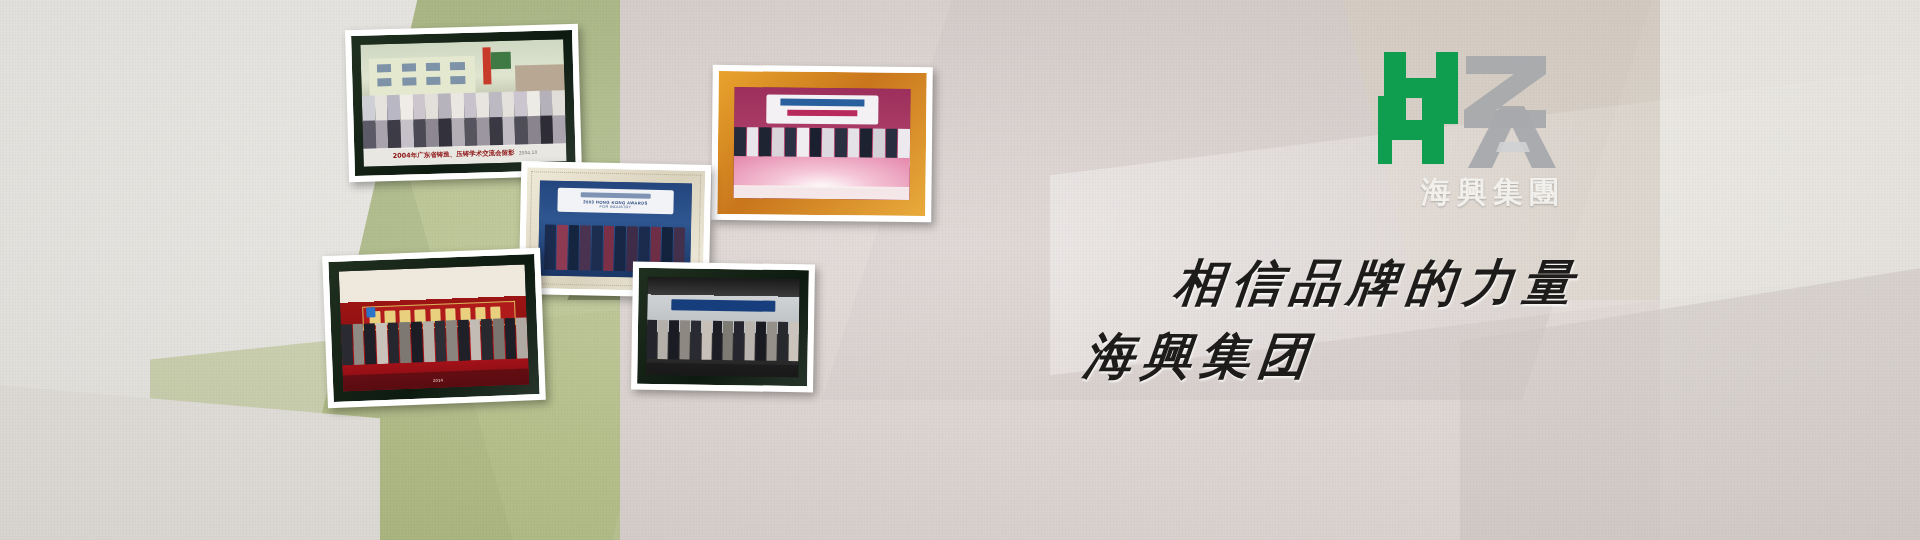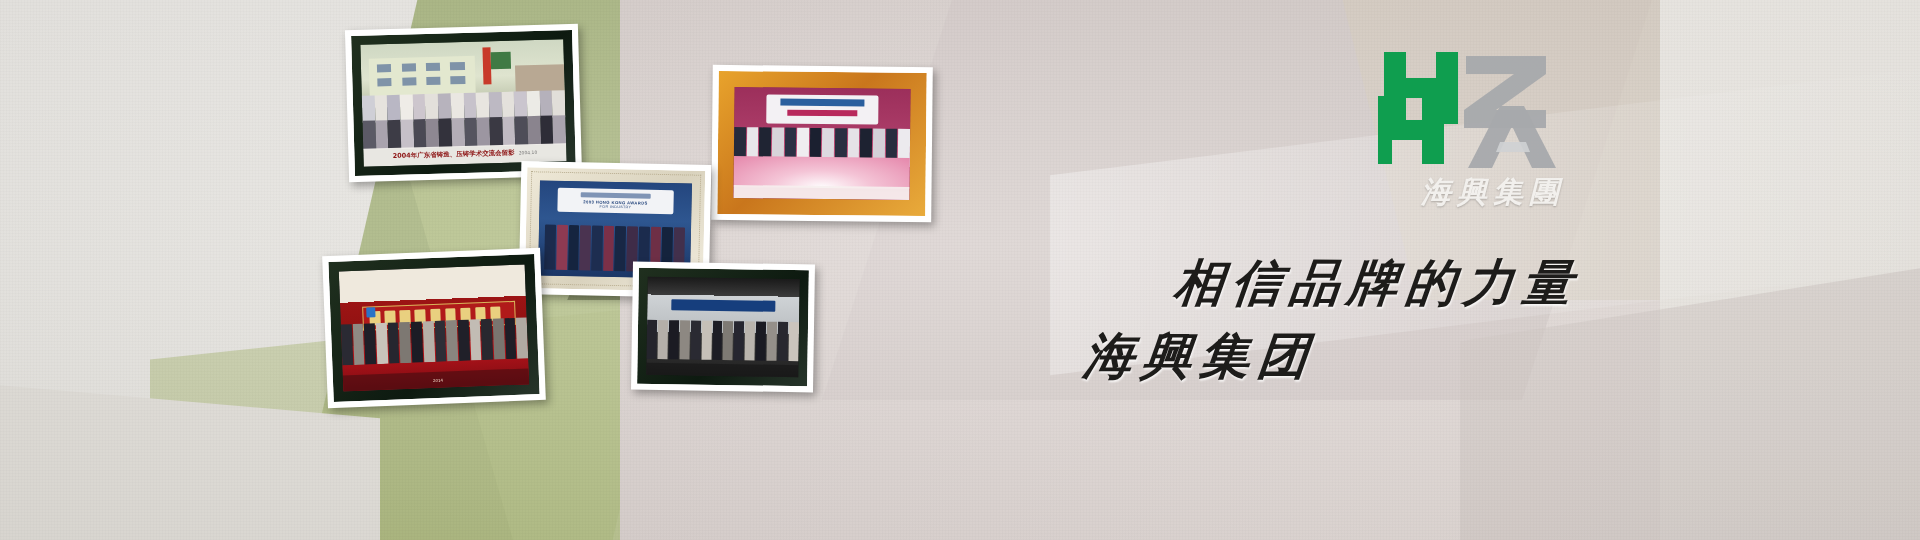--- a/index.html
+++ b/index.html
@@ -164,21 +164,21 @@
   .stage-bg{position:absolute;inset:0;background:linear-gradient(180deg,#efe9dd 0%,#efe9dd 26%,#9c1414 26%,#8c1010 62%,#b3151a 62%,#8f1117 100%);}
   .banner-strip{position:absolute;left:12%;right:6%;top:30%;height:18%;background:#b11a1a;border:1px solid #d8b45a;}
   .banner-strip i{position:absolute;top:18%;height:64%;width:7%;background:#e9d07f;border-radius:1px;}
   .red-carpet{position:absolute;left:0;right:0;bottom:0;height:22%;background:linear-gradient(180deg,#a31118,#7d0c12);}
 
   
   .ent-bg{position:absolute;inset:0;background:linear-gradient(180deg,#1a1a1a 0%,#3b3b3b 18%,#cfd3d6 18%,#b9bdc0 56%,#3a3a3a 56%,#202020 100%);}
   .ent-sign{position:absolute;left:16%;right:16%;top:22%;height:12%;background:#163e7d;border-radius:1px;}
 
   
-  .logo-block{position:absolute;left:1378px;top:48px;width:230px;height:170px;font-style:italic;}
+  .logo-block{position:absolute;left:1378px;top:48px;width:230px;height:170px;}
   .logo-mark{position:relative;width:230px;height:120px;}
   .logo-mark svg{display:block;}
   .logo-cn{
     margin-top:4px;text-align:center;
     font-size:30px;letter-spacing:6px;font-weight:bold;
     color:#f2f0ed;
     text-shadow:0 1px 2px rgba(0,0,0,.22);
     font-family:"DejaVu Sans","Liberation Sans",sans-serif;
   }
 

